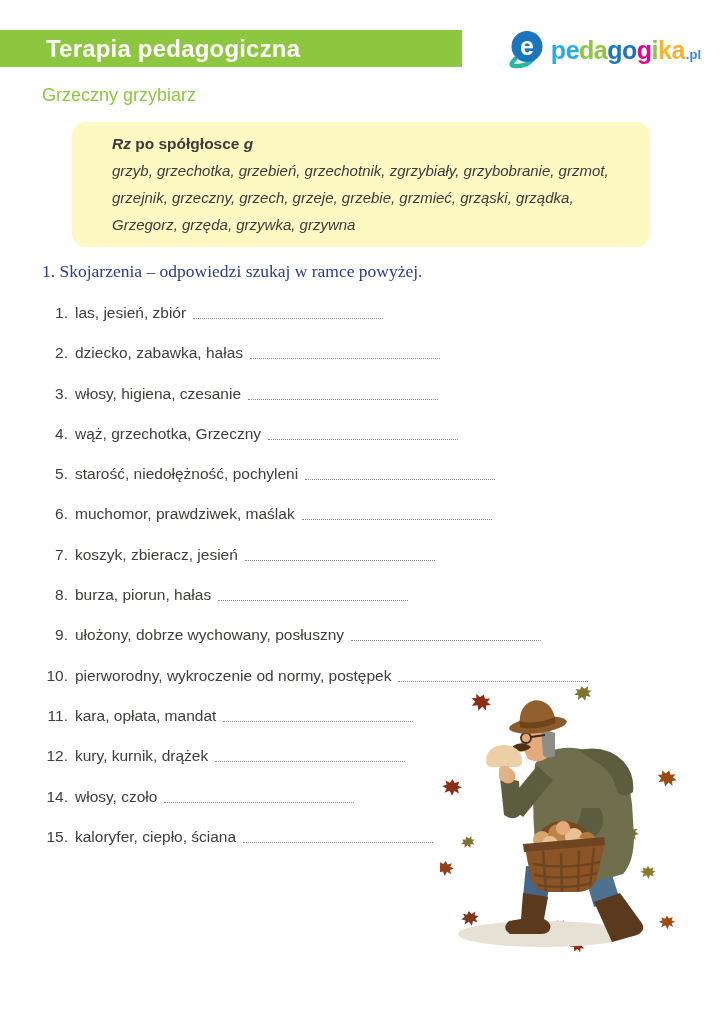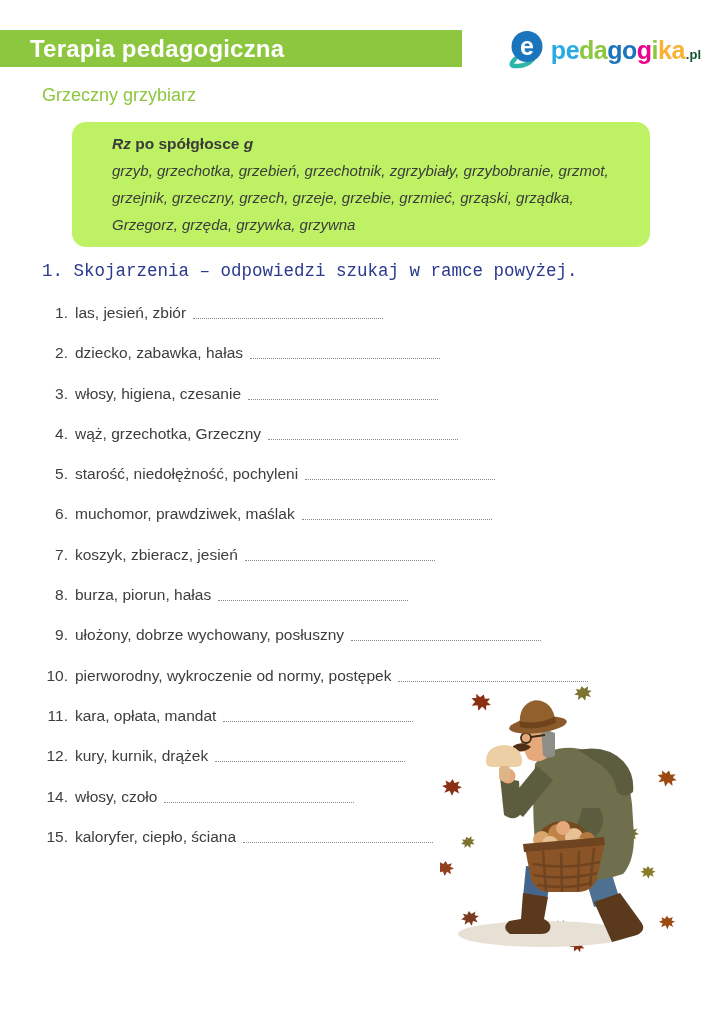--- a/index.html
+++ b/index.html
@@ -3,43 +3,43 @@
 <meta charset="utf-8">
 <style>
   html,body{margin:0;padding:0;background:#ffffff;}
   .page{
     position:relative;width:723px;height:1022px;background:#ffffff;overflow:hidden;
     font-family:"Liberation Sans","DejaVu Sans",sans-serif;color:#3b3b3a;
   }
   
   .header-bar{
     position:absolute;left:0;top:30px;width:462px;height:37px;background:#8dc63f;
-    box-sizing:border-box;padding-left:30px;display:flex;align-items:center;
+    box-sizing:border-box;padding-left:46px;display:flex;align-items:center;
   }
   .header-title{color:#ffffff;font-size:24px;font-weight:600;letter-spacing:0.2px;}
   
   .logo{position:absolute;top:29px;right:22px;height:42px;display:flex;align-items:center;}
   .logo-badge{flex:0 0 auto;margin-right:3px;}
   .logo-wordmark{display:flex;align-items:baseline;font-weight:bold;font-size:25px;letter-spacing:-0.5px;line-height:42px;}
   .logo-wordmark span{display:inline-block;}
-  .logo-suffix{font-size:13px;color:#14532d;font-weight:bold;margin-left:1px;align-self:flex-end;margin-bottom:9px;}
+  .logo-suffix{font-size:13px;color:#3b82f6;font-weight:bold;margin-left:1px;align-self:flex-end;margin-bottom:9px;}
   
   .subtitle{position:absolute;left:42px;top:85px;font-size:18px;font-weight:normal;color:#8dc63f;}
   
   .rule-box{
     position:absolute;left:72px;top:122px;width:578px;box-sizing:border-box;
     background:#c0dbe2;border-radius:14px;padding:9px 16px 9px 17px;
   }
   .rule-title{font-size:15.5px;font-weight:bold;line-height:26px;color:#3b3b3a;}
   .rule-title span,.rule-title i{white-space:pre-wrap;}
   .rule-words{font-size:15px;line-height:27px;color:#3b3b3a;font-style:italic;}
   
   .exercise-heading{
     position:absolute;left:42px;top:261px;
-    font-family:Liberation Mono, monospace;
+    font-family:Liberation Serif, serif;
     font-size:17.5px;color:#2b3a8e;
   }
   
   .items{position:absolute;left:44px;top:303px;width:640px;}
   .item{display:flex;align-items:flex-end;height:20px;margin-bottom:20.3px;font-size:15.5px;color:#3d3d3b;}
   .item .num{flex:0 0 auto;width:24px;text-align:right;margin-right:7px;line-height:20px;}
   .item .txt{flex:0 0 auto;line-height:20px;margin-right:7px;white-space:nowrap;}
   .item .dots{
     flex:0 0 auto;width:190px;height:0;margin-bottom:4px;
     border-bottom:1.8px dotted #8a8a8a;
@@ -72,21 +72,21 @@
         <span style="color: rgb(236, 0, 140);">g</span>
         <span style="color: rgb(141, 198, 63);">i</span>
         <span style="color: rgb(249, 178, 51);">k</span>
         <span style="color: rgb(249, 178, 51);">a</span>
       </span>
     <span class="logo-suffix">.pl</span>
   </div>
 
   <div class="subtitle" style="color: rgb(141, 198, 63);">Grzeczny grzybiarz</div>
 
-  <div class="rule-box" style="background: #bef264; padding-left: 40px;">
+  <div class="rule-box" style="background: #fef9c3; padding-left: 40px;">
     <div class="rule-title"><i>Rz</i><span> po spółgłosce </span><i>g</i></div>
     <div class="rule-words">grzyb, grzechotka, grzebień, grzechotnik, zgrzybiały, grzybobranie, grzmot, grzejnik, grzeczny, grzech, grzeje, grzebie, grzmieć, grząski, grządka, Grzegorz, grzęda, grzywka, grzywna</div>
   </div>
 
   <div class="exercise-heading" style="color: rgb(43, 58, 142);">
     <span>1. Skojarzenia – odpowiedzi szukaj w ramce powyżej.</span>
   </div>
 
   <div class="items" id="items-list">
     <div class="item">

